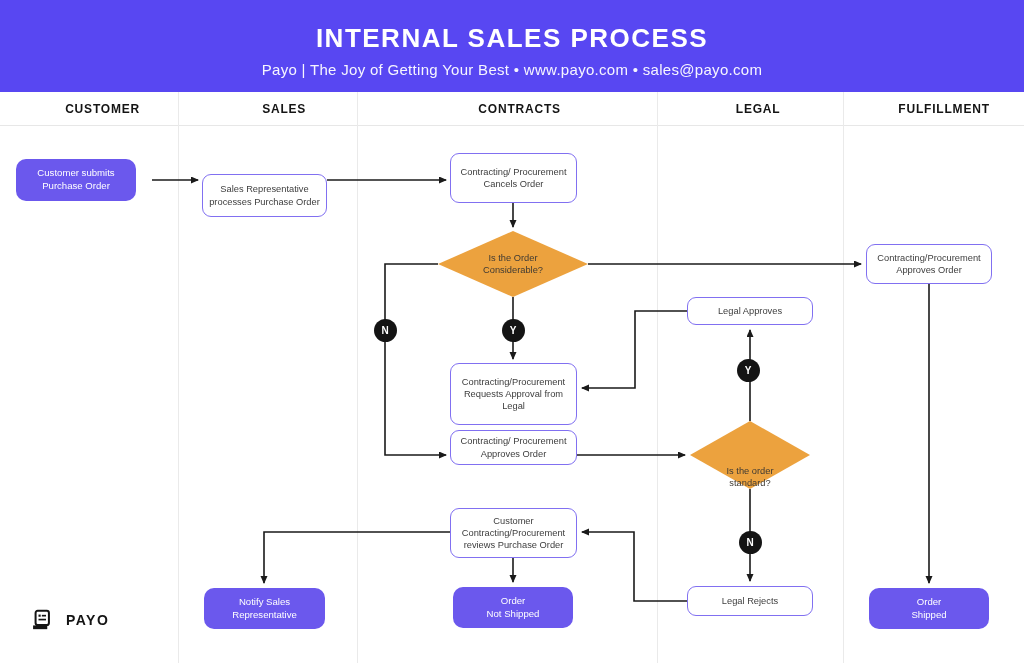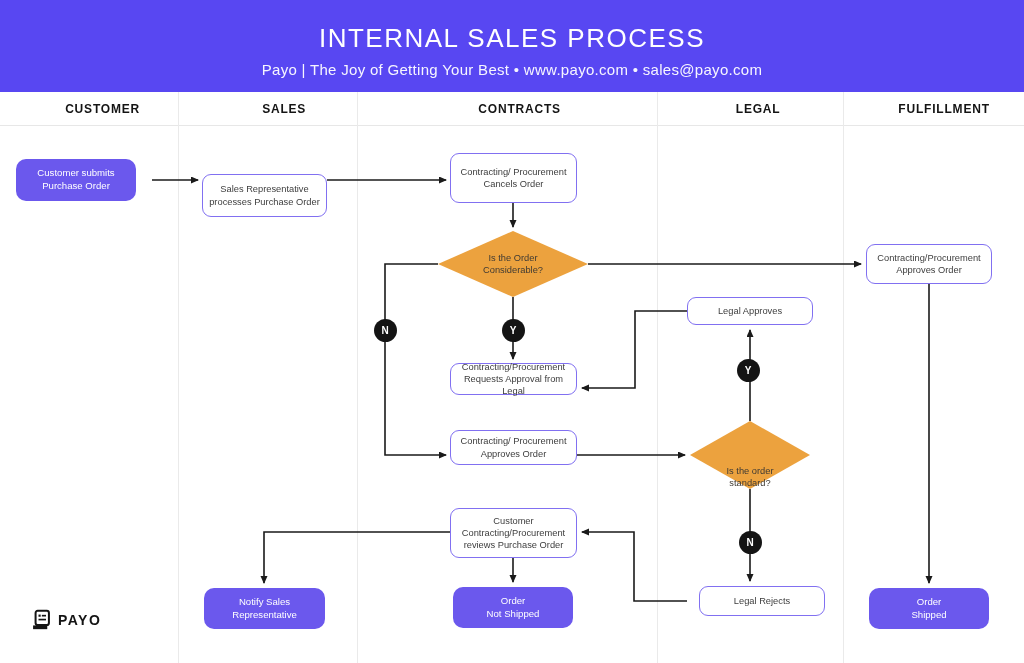--- a/index.html
+++ b/index.html
@@ -11,21 +11,21 @@
     --badge-bg:#141414;
     --lane-line:#eaeaea;
   }
   html,body{margin:0;padding:0;background:#fff;}
   .canvas{position:relative;width:1024px;height:663px;background:#fff;overflow:hidden;
           font-family:"Liberation Sans",sans-serif;}
 
   
   .banner{position:absolute;top:0;left:0;width:1024px;height:92px;background:var(--header-bg);
           color:#fff;text-align:center;}
-  .banner h1{margin:23px 13px 0;font-size:26px;font-weight:normal;letter-spacing:1.5px;}
+  .banner h1{margin:23px 13px 0;font-size:26px;font-weight:bold;letter-spacing:1.5px;}
   .banner p{margin:7px 0 0;font-size:15px;letter-spacing:.3px;opacity:.95;}
 
   
   .lane-row{position:absolute;top:92px;left:0;width:1024px;height:33px;display:flex;
             border-bottom:1px solid #e7e7e7;background:#fff;}
   .lane-h{display:flex;align-items:center;justify-content:center;font-weight:bold;
           font-size:12px;letter-spacing:.8px;color:#141414;margin-left:24px;}
 
   .vline{position:absolute;top:92px;bottom:0;width:1px;background:var(--lane-line);}
 
@@ -42,21 +42,21 @@
   .node.decision svg{position:absolute;top:0;left:0;}
   .node.decision .dtext{position:relative;z-index:1;font-size:9.3px;color:#3f3a33;white-space:normal;
                         max-width:70%;line-height:1.3;}
 
   
   .badge{position:absolute;width:23px;height:23px;border-radius:50%;background:var(--badge-bg);
          color:#fff;display:flex;align-items:center;justify-content:center;
          font-size:10px;font-weight:bold;z-index:3;}
 
   
-  .logo{position:absolute;left:31px;top:609px;display:flex;align-items:center;gap:7px;color:#141414;}
+  .logo{position:absolute;left:31px;top:609px;display:flex;align-items:center;gap:15px;color:#141414;}
   .logo .txt{font-size:14px;font-weight:bold;letter-spacing:1.5px;}
 </style>
 </head>
 <body>
 
 <div class="canvas">
 
   <div class="banner">
     <h1>INTERNAL SALES PROCESS</h1>
     <p>Payo | The Joy of Getting Your Best • www.payo.com • sales@payo.com</p>
@@ -99,27 +99,27 @@
 
   <div id="nodes">
       <div class="node filled" style="left: 16px; top: 159px; width: 120px; height: 42px;">Customer submits Purchase Order</div>
       <div class="node outline" style="left: 202px; top: 158px; width: 125px; height: 43px; margin-top: 16px;">Sales Representative processes Purchase Order</div>
       <div class="node outline" style="left: 450px; top: 153px; width: 127px; height: 50px;">Contracting/ Procurement Cancels Order</div>
       <div class="node decision" style="left: 438px; top: 231px; width: 150px; height: 66px;"><svg width="150" height="66">
           <polygon points="75,0 150,33 75,66 0,33" fill="var(--decision-fill)"></polygon>
         </svg><span class="dtext">Is the Order Considerable?</span></div>
       <div class="node outline" style="left: 866px; top: 244px; width: 126px; height: 40px;">Contracting/Procurement Approves Order</div>
       <div class="node outline" style="left: 687px; top: 297px; width: 126px; height: 28px;">Legal Approves</div>
-      <div class="node outline" style="left: 450px; top: 363px; width: 127px; height: 32px;">Contracting/Procurement Requests Approval from Legal</div>
+      <div class="node outline" style="left: 450px; top: 363px; width: 127px; height: 62px;">Contracting/Procurement Requests Approval from Legal</div>
       <div class="node outline" style="left: 450px; top: 430px; width: 127px; height: 35px;">Contracting/ Procurement Approves Order</div>
       <div class="node decision" style="left: 690px; top: 421px; width: 120px; height: 68px; align-items: flex-end;"><svg width="120" height="68">
           <polygon points="60,0 120,34 60,68 0,34" fill="var(--decision-fill)"></polygon>
         </svg><span class="dtext">Is the order standard?</span></div>
       <div class="node outline" style="left: 450px; top: 508px; width: 127px; height: 50px;">Customer Contracting/Procurement reviews Purchase Order</div>
-      <div class="node outline" style="left: 687px; top: 586px; width: 126px; height: 30px; margin-left: 12px;">Legal Rejects</div>
+      <div class="node outline" style="left: 687px; top: 586px; width: 126px; height: 30px;">Legal Rejects</div>
       <div class="node filled" style="left: 204px; top: 588px; width: 121px; height: 41px;">Notify Sales Representative</div>
       <div class="node filled" style="left: 453px; top: 587px; width: 120px; height: 41px;">Order
 Not Shipped</div>
       <div class="node filled" style="left: 869px; top: 588px; width: 120px; height: 41px;">Order
 Shipped</div>
     </div>
 
   <div id="badges">
       <div class="badge" style="left: 373.5px; top: 318.5px;">N</div>
       <div class="badge" style="left: 501.5px; top: 318.5px;">Y</div>

